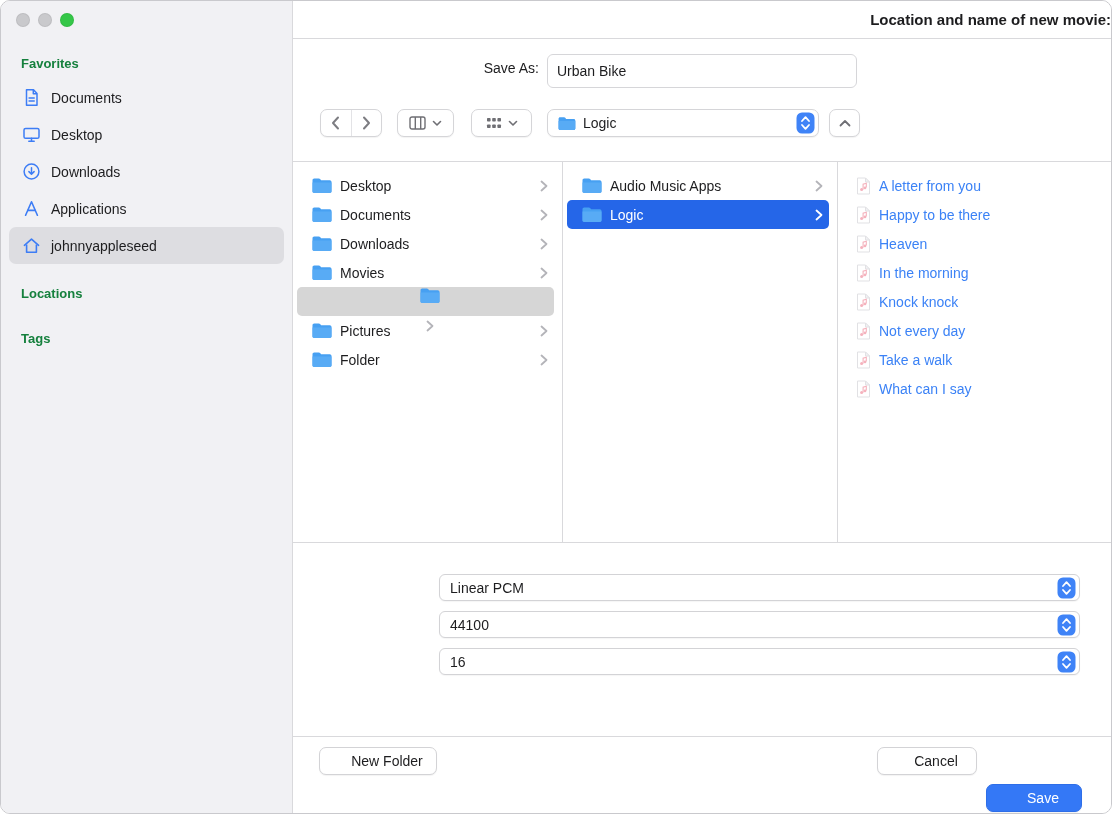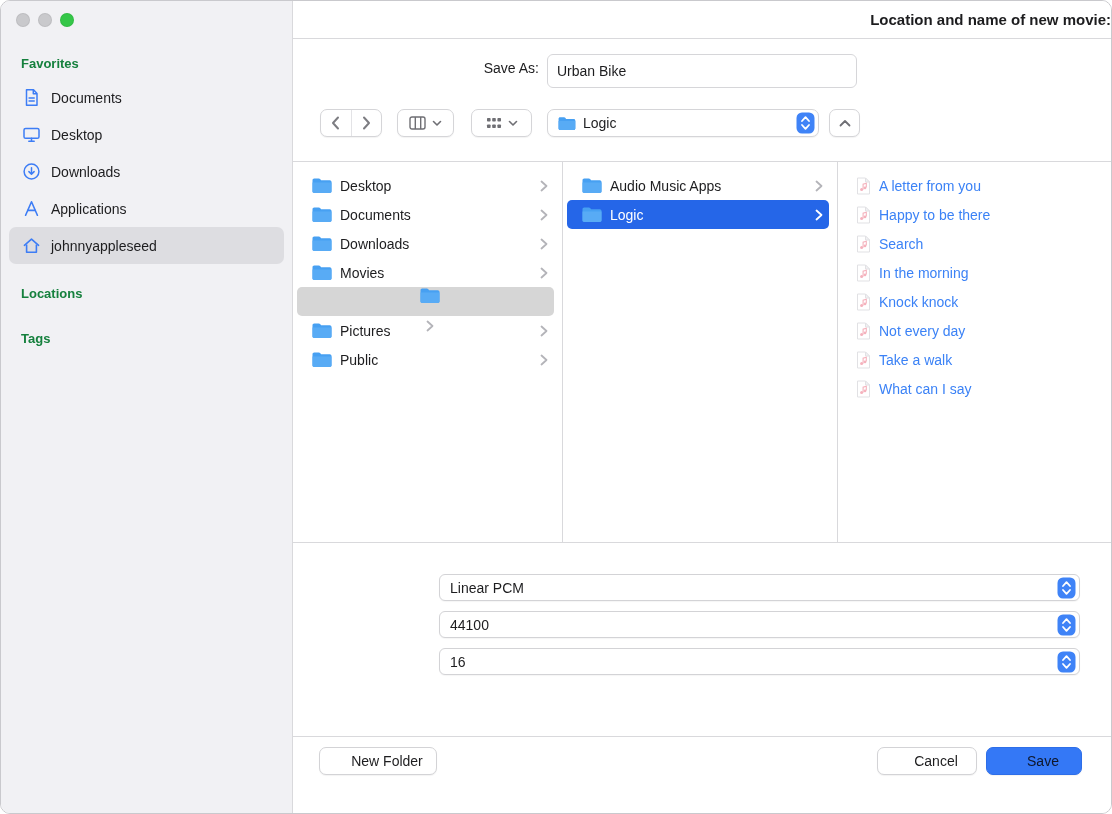--- a/index.html
+++ b/index.html
@@ -76,21 +76,21 @@
   .form-select .sel-value{flex:1;}
   .stepper{display:flex;align-items:center;}
 
   
   .footer{position:absolute;left:292px;right:0;top:735px;bottom:0;border-top:1px solid #d9d9dc;background:#fff;}
   .btn{position:absolute;top:10px;height:28px;border-radius:7px;border:1px solid #d3d3d6;background:#fff;
     display:flex;align-items:center;justify-content:center;font-size:14px;font-family:"Liberation Sans",sans-serif;
     color:#1d1d1f;box-shadow:0 1px 1px rgba(0,0,0,.05);cursor:default;padding-left:24px;}
   .btn-newfolder{left:26px;width:118px;}
   .btn-cancel{right:134px;width:100px;}
-  .btn-save{right:29px;width:96px;background:#3478f6;border:1px solid #2e6ee8;color:#0f172a;}
+  .btn-save{right:29px;width:96px;background:#3478f6;border:1px solid #2e6ee8;color:#ffffff;margin-top:37px;}
 </style>
 </head>
 <body>
 
 <div class="window">
 
   <aside class="sidebar">
     <div class="traffic">
       <span class="light light-gray"></span>
       <span class="light light-gray"></span>
@@ -301,21 +301,21 @@
             </svg>
           </span>
         </div>
         <div class="row">
           <span class="row-ic">
             <svg width="21" height="17" viewBox="0 0 21 17">
               <path d="M1.5 3.2c0-.9.7-1.7 1.7-1.7h4.6c.5 0 1 .2 1.3.6l1 1.2h8.7c.9 0 1.7.8 1.7 1.7v9.2c0 .9-.8 1.7-1.7 1.7H3.2c-.9 0-1.7-.8-1.7-1.7z" fill="#47a0f2"></path>
               <path d="M1.5 5.6h19v8.6c0 .9-.8 1.7-1.7 1.7H3.2c-.9 0-1.7-.8-1.7-1.7z" fill="#58abf5"></path>
             </svg>
           </span>
-          <span class="row-lb">Public</span>
+          <span class="row-lb">Folder</span>
           <span class="row-ch">
             <svg width="8" height="12" viewBox="0 0 8 12">
               <path d="M1.5 1.5L6.5 6l-5 4.5" fill="none" stroke="currentColor" stroke-width="1.8" stroke-linecap="round" stroke-linejoin="round"></path>
             </svg>
           </span>
         </div>
       </div>
     <div class="col col-2">
         <div class="row">
           <span class="row-ic">
@@ -374,21 +374,21 @@
         <div class="row file-row">
           <span class="row-ic">
             <svg width="15" height="18" viewBox="0 0 15 18">
               <path d="M1.5 1h8l4 4v12h-12z" fill="#fff" stroke="#d2d2d6" stroke-width="1"></path>
               <path d="M9.5 1v4h4z" fill="#ececef" stroke="#d2d2d6" stroke-width="1" stroke-linejoin="round"></path>
               <circle cx="5.6" cy="12.6" r="1.5" fill="#f08a9b"></circle>
               <path d="M7.1 12.6V7.2l3.2-.9v4.3" fill="none" stroke="#f08a9b" stroke-width="1.1"></path>
               <circle cx="9" cy="10.9" r="1.3" fill="#f08a9b"></circle>
             </svg>
           </span>
-          <span class="row-lb">Search</span>
+          <span class="row-lb">Heaven</span>
         </div>
         <div class="row file-row">
           <span class="row-ic">
             <svg width="15" height="18" viewBox="0 0 15 18">
               <path d="M1.5 1h8l4 4v12h-12z" fill="#fff" stroke="#d2d2d6" stroke-width="1"></path>
               <path d="M9.5 1v4h4z" fill="#ececef" stroke="#d2d2d6" stroke-width="1" stroke-linejoin="round"></path>
               <circle cx="5.6" cy="12.6" r="1.5" fill="#f08a9b"></circle>
               <path d="M7.1 12.6V7.2l3.2-.9v4.3" fill="none" stroke="#f08a9b" stroke-width="1.1"></path>
               <circle cx="9" cy="10.9" r="1.3" fill="#f08a9b"></circle>
             </svg>

